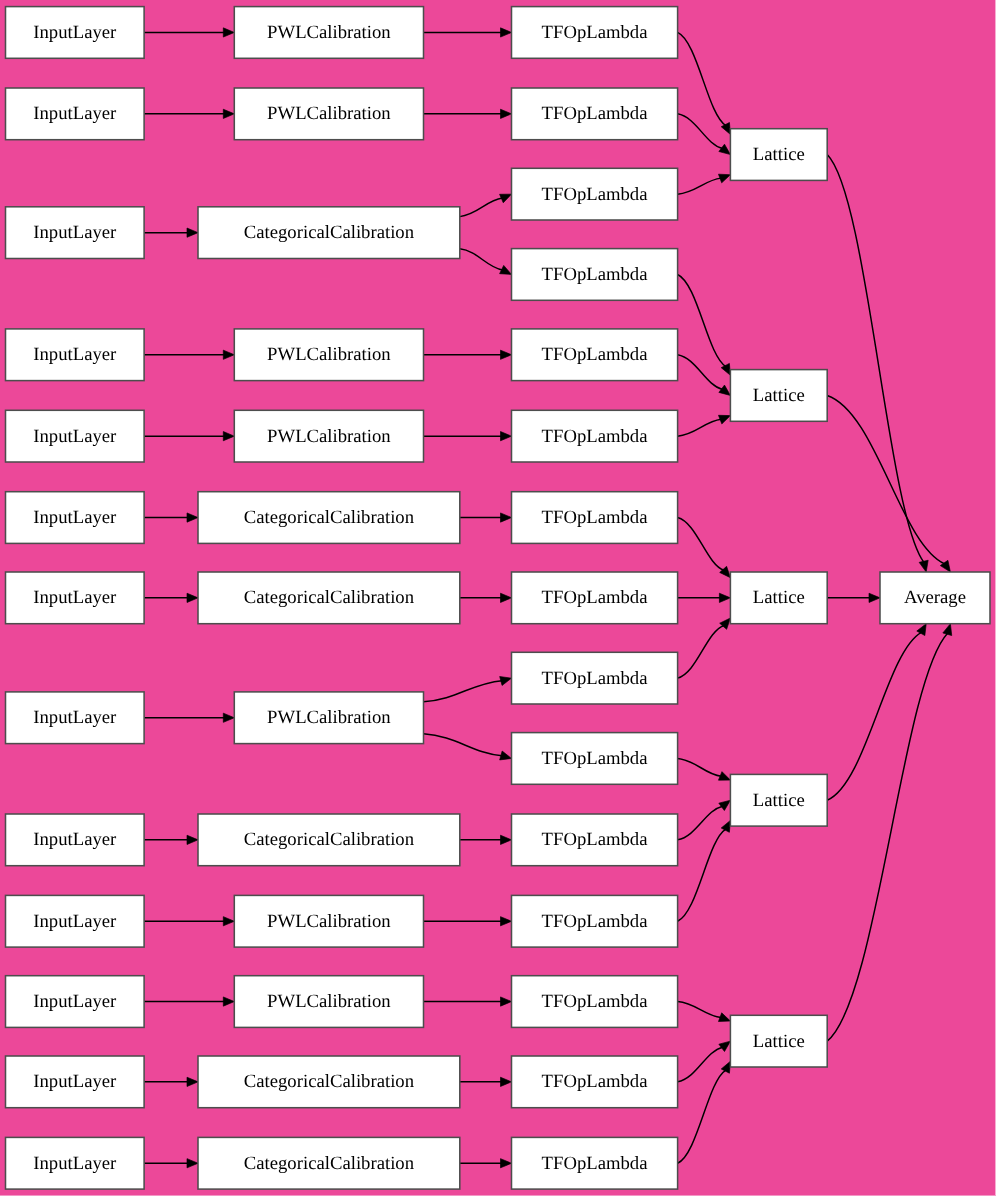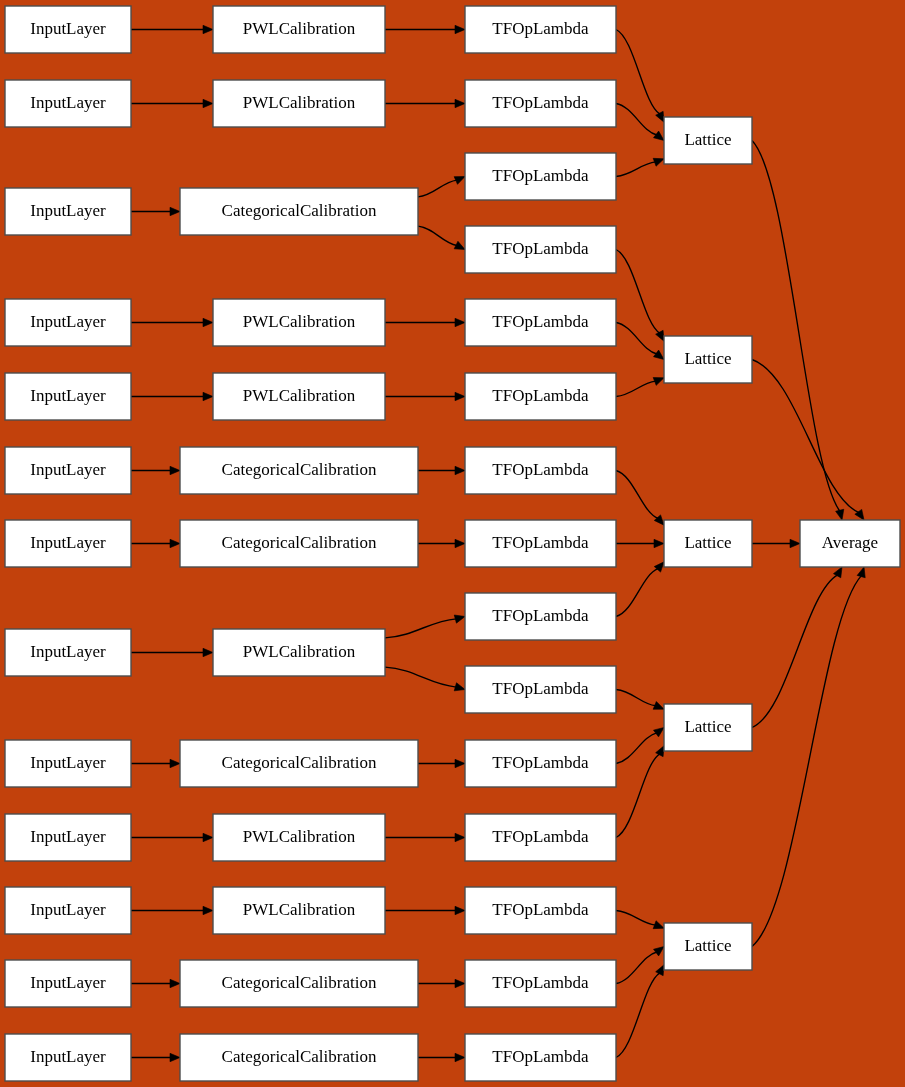--- a/index.html
+++ b/index.html
@@ -4,21 +4,21 @@
 <style>
   html, body {
     margin: 0;
     padding: 0;
     background: #ffffff;
   }
   #graph-root {
     position: relative;
     width: 905px;
     height: 1087px;
-    background: #c2410c;
+    background: #ec4899;
     font-family: "Liberation Serif", "DejaVu Serif", serif;
   }
   svg.graph-canvas {
     position: absolute;
     top: 0;
     left: 0;
     width: 905px;
     height: 1087px;
     display: block;
   }

